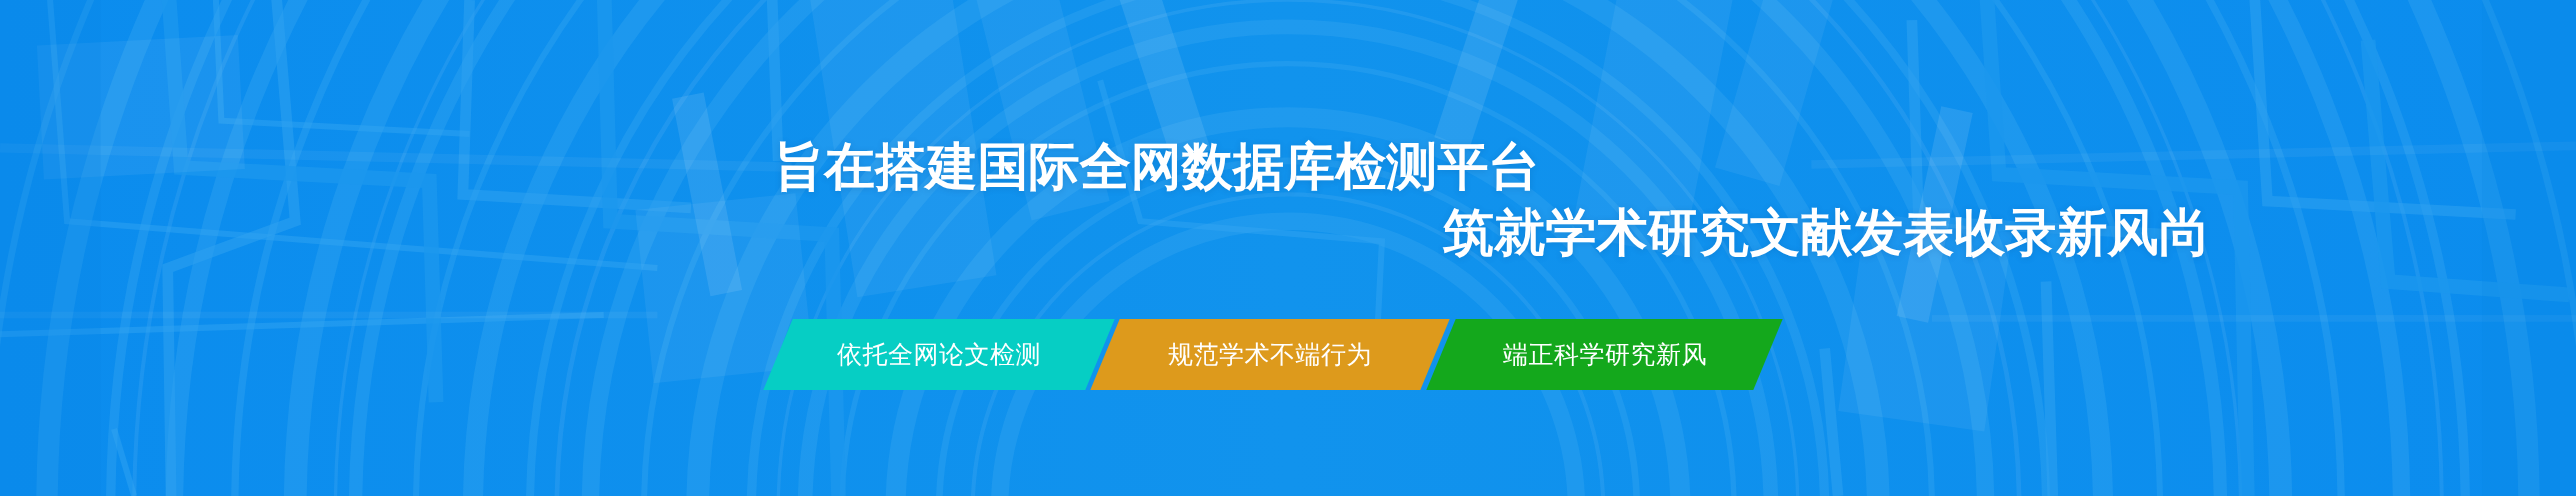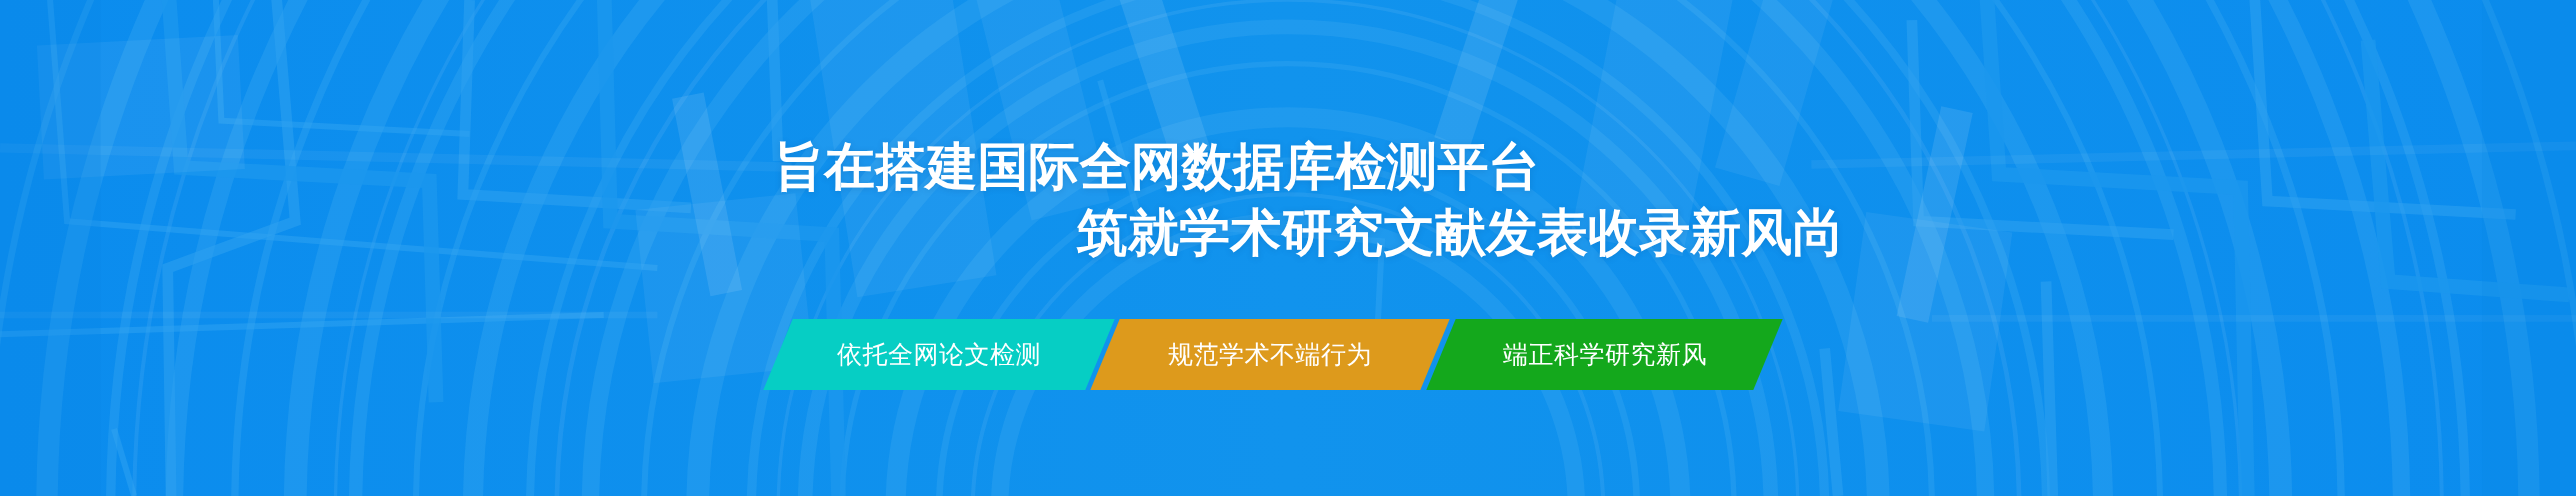--- a/index.html
+++ b/index.html
@@ -28,21 +28,21 @@
     letter-spacing:0.01em;
     text-shadow:0 1.3px 6.7px rgba(0,60,120,.18);
   }
   .headline .line{
     display:block;
     font-size:51px;
     line-height:66px;
     white-space:nowrap;
   }
   .headline .line1{margin-left:773px;}
-  .headline .line2{margin-left:1077px;}
+  .headline .line2{margin-left:1077px;text-align:center;}
 
   
   .tagstrip{
     position:absolute;
     left:778px;top:319px;
     height:71px;
     display:flex;
     gap:5.4px;
   }
   .tag{

